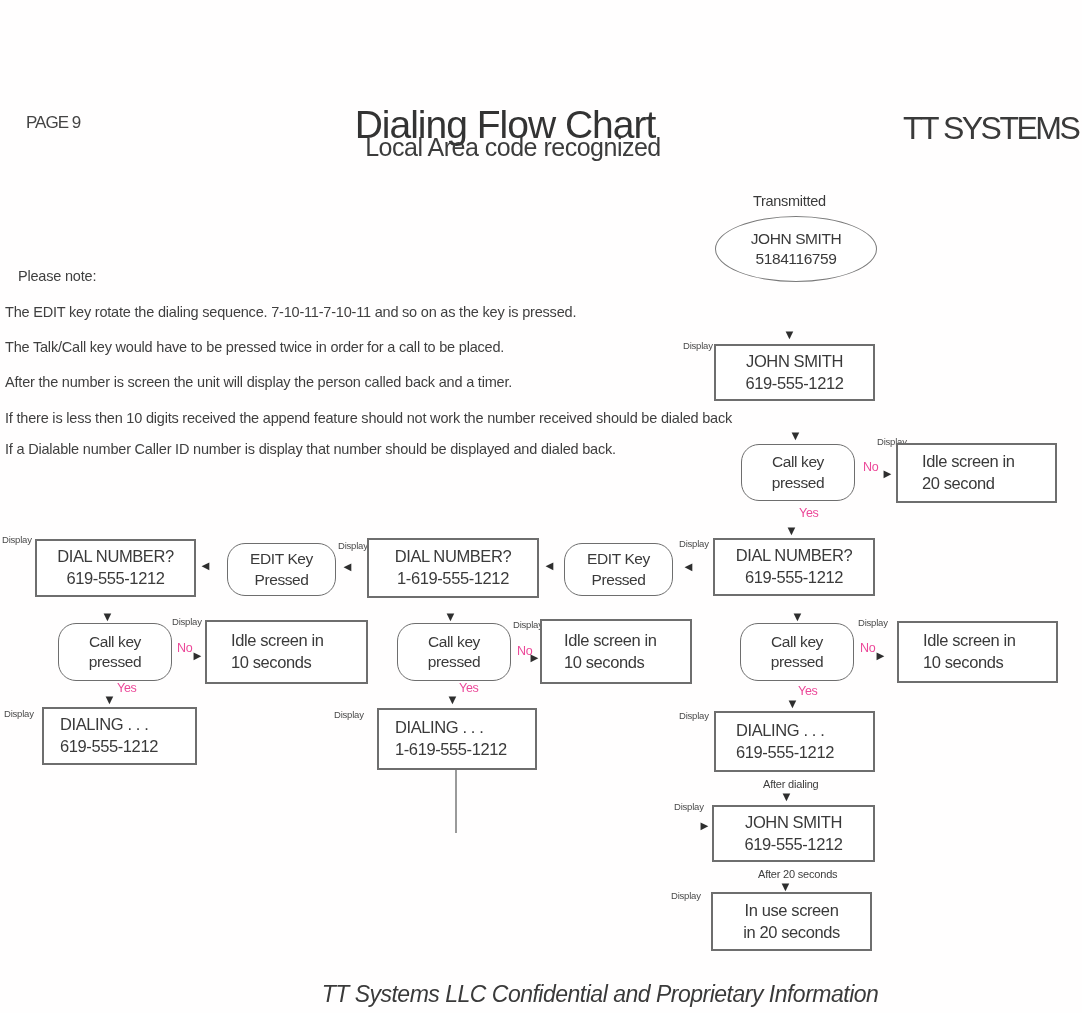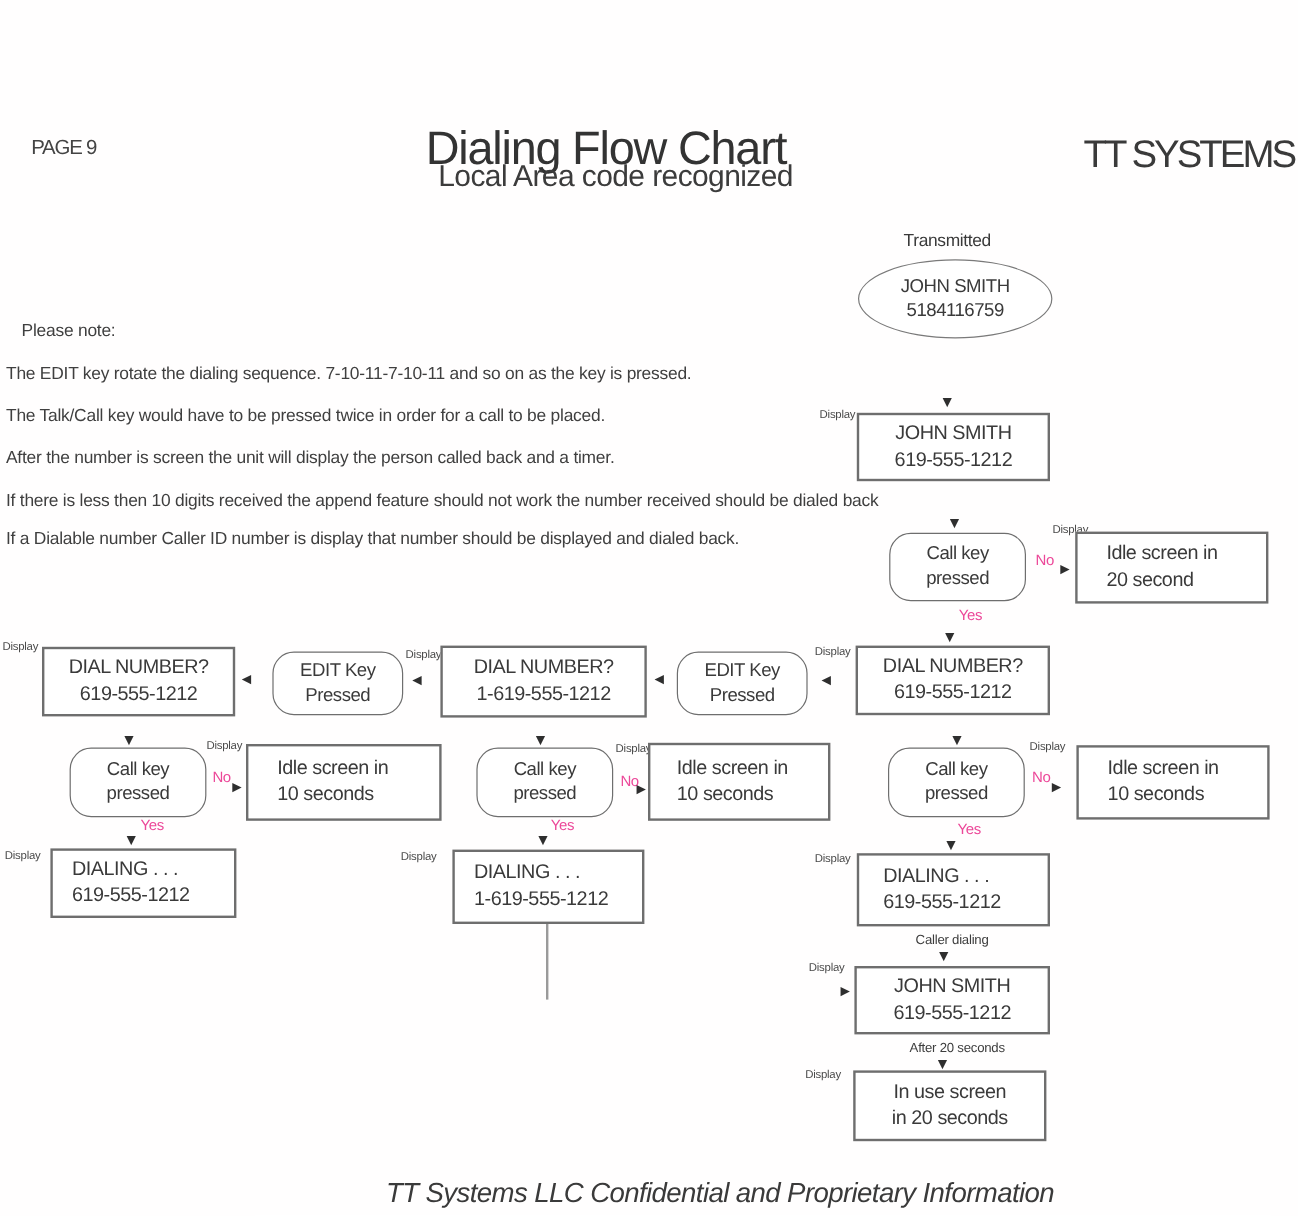--- a/index.html
+++ b/index.html
@@ -164,21 +164,21 @@
     <span>1-619-555-1212</span>
   </div>
   <span class="tag" style="left:679px;top:710px;">Display</span>
   <div class="box la" style="left:714px;top:711px;width:161px;height:61px;padding-left:20px;">
     <span>DIALING . . .</span>
     <span>619-555-1212</span>
   </div>
 
   <div class="vline" style="left:455px;top:770px;height:63px;"></div>
 
-  <span class="conn" style="left:763px;top:778px;">Caller dialing</span>
+  <span class="conn" style="left:763px;top:778px;">After dialing</span>
   <span class="ad" style="left:780px;top:790px;">▼</span>
   <span class="tag" style="left:674px;top:801px;">Display</span>
   <span class="ah" style="left:698px;top:819px;">►</span>
   <div class="box" style="left:712px;top:805px;width:163px;height:57px;">
     <span>JOHN SMITH</span>
     <span>619-555-1212</span>
   </div>
 
   <span class="conn" style="left:758px;top:868px;">After 20 seconds</span>
   <span class="ad" style="left:779px;top:880px;">▼</span>

